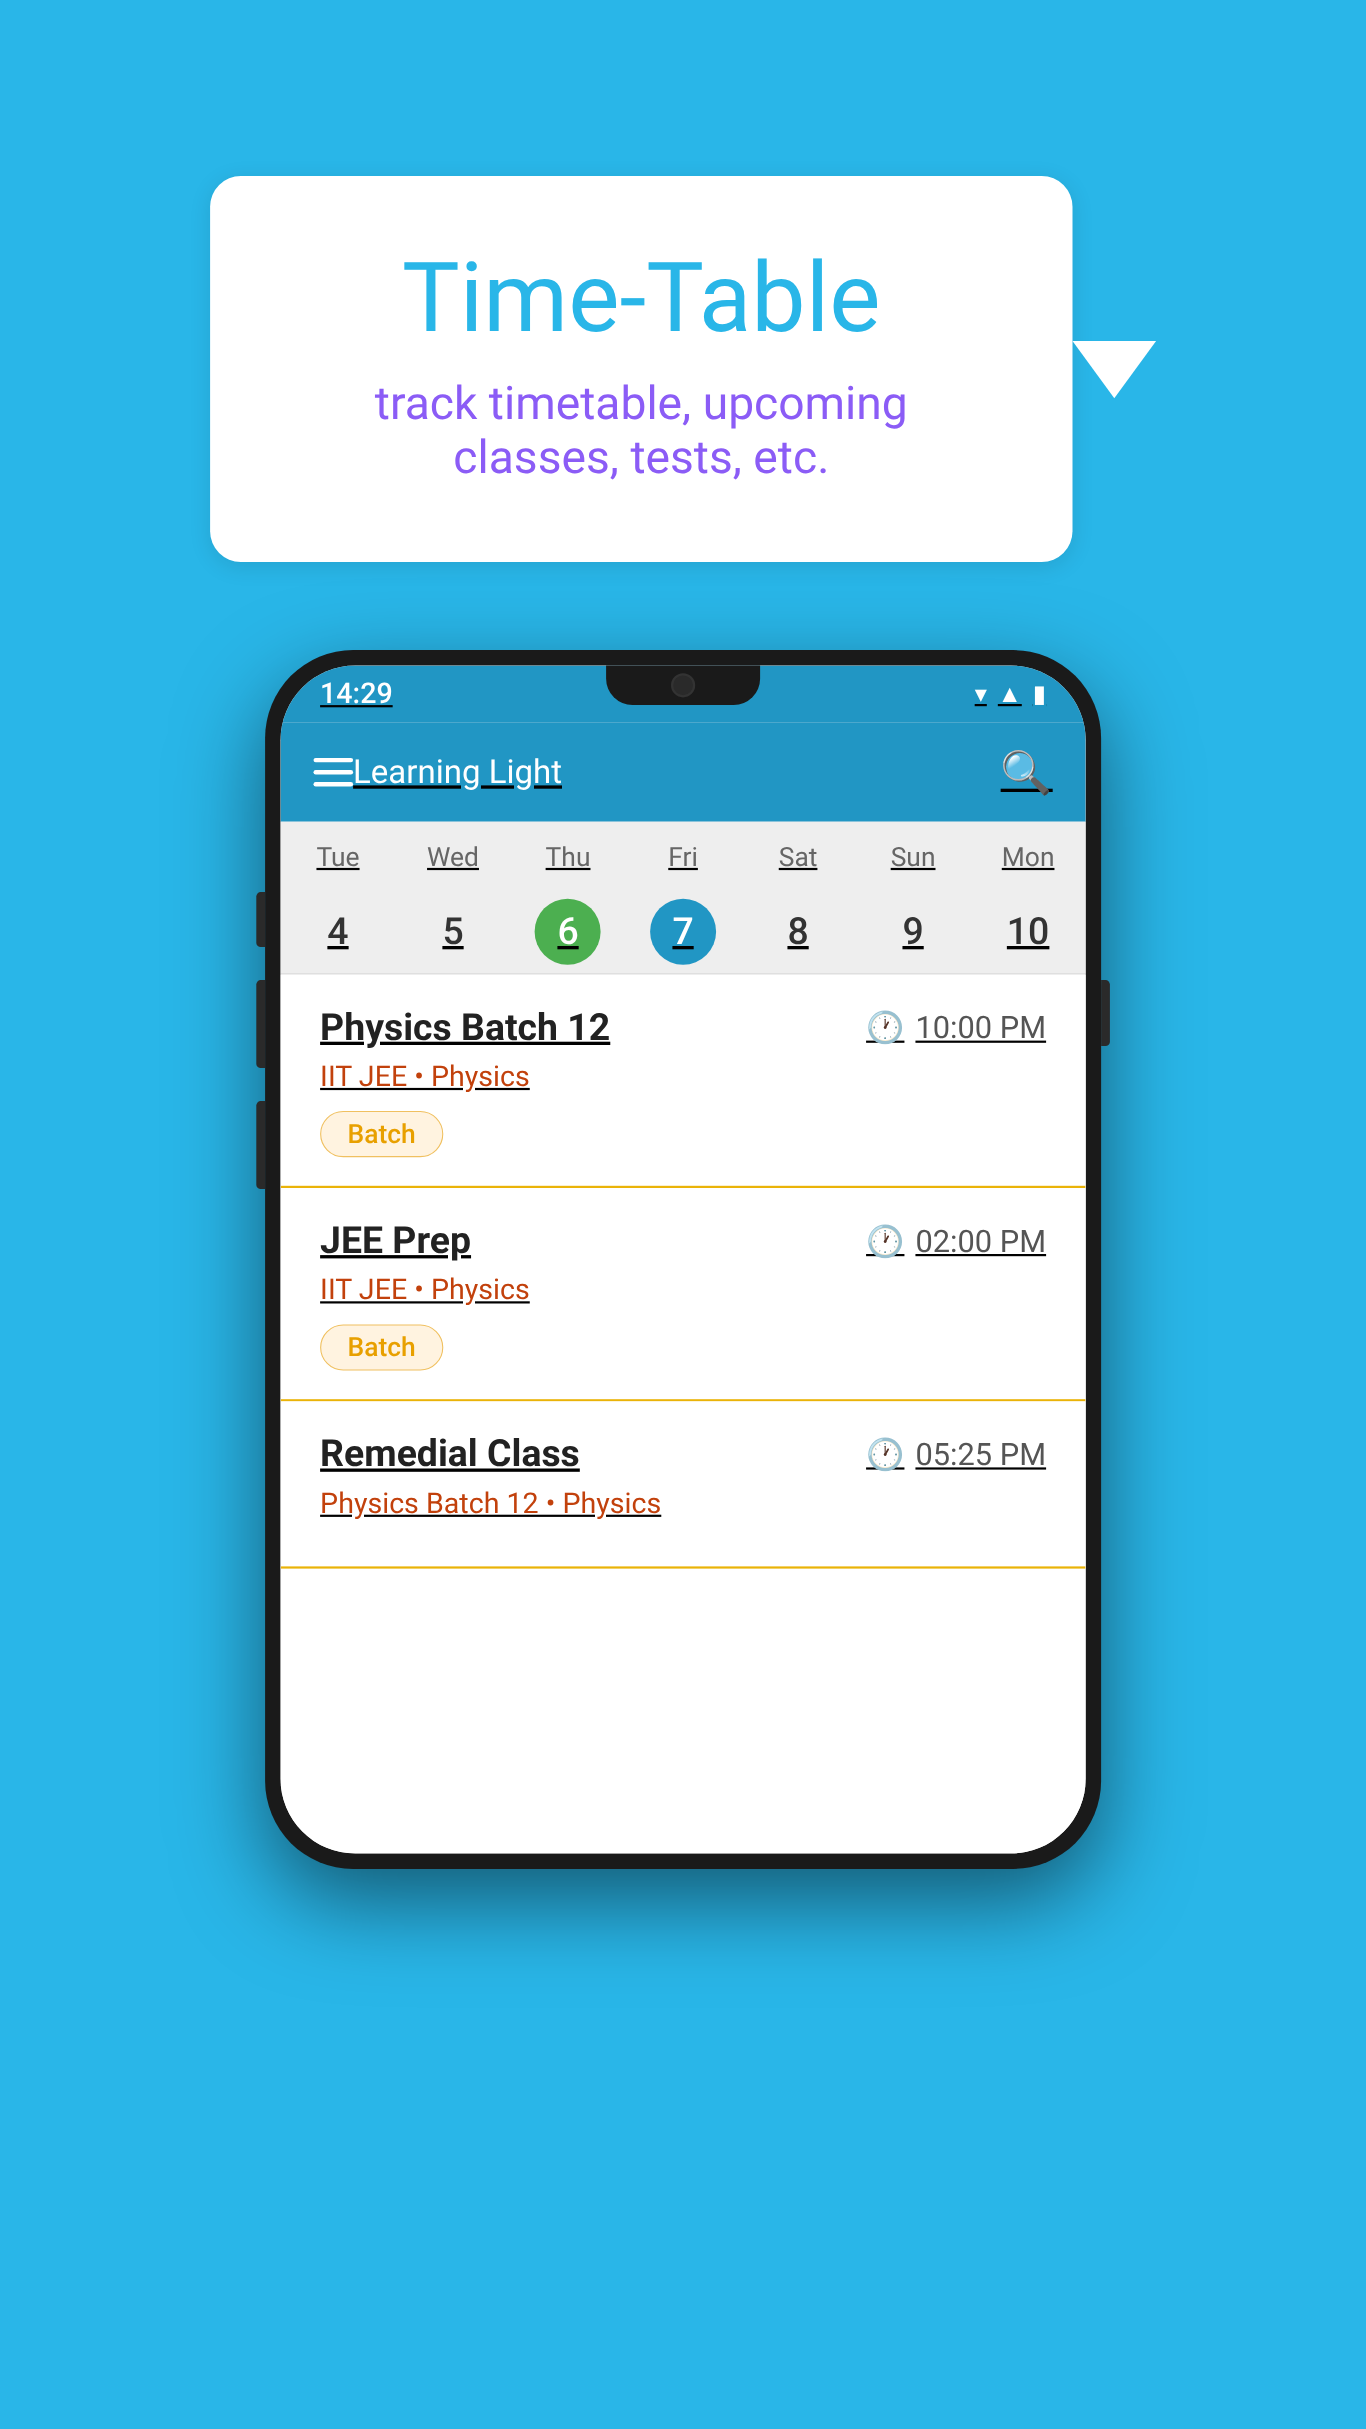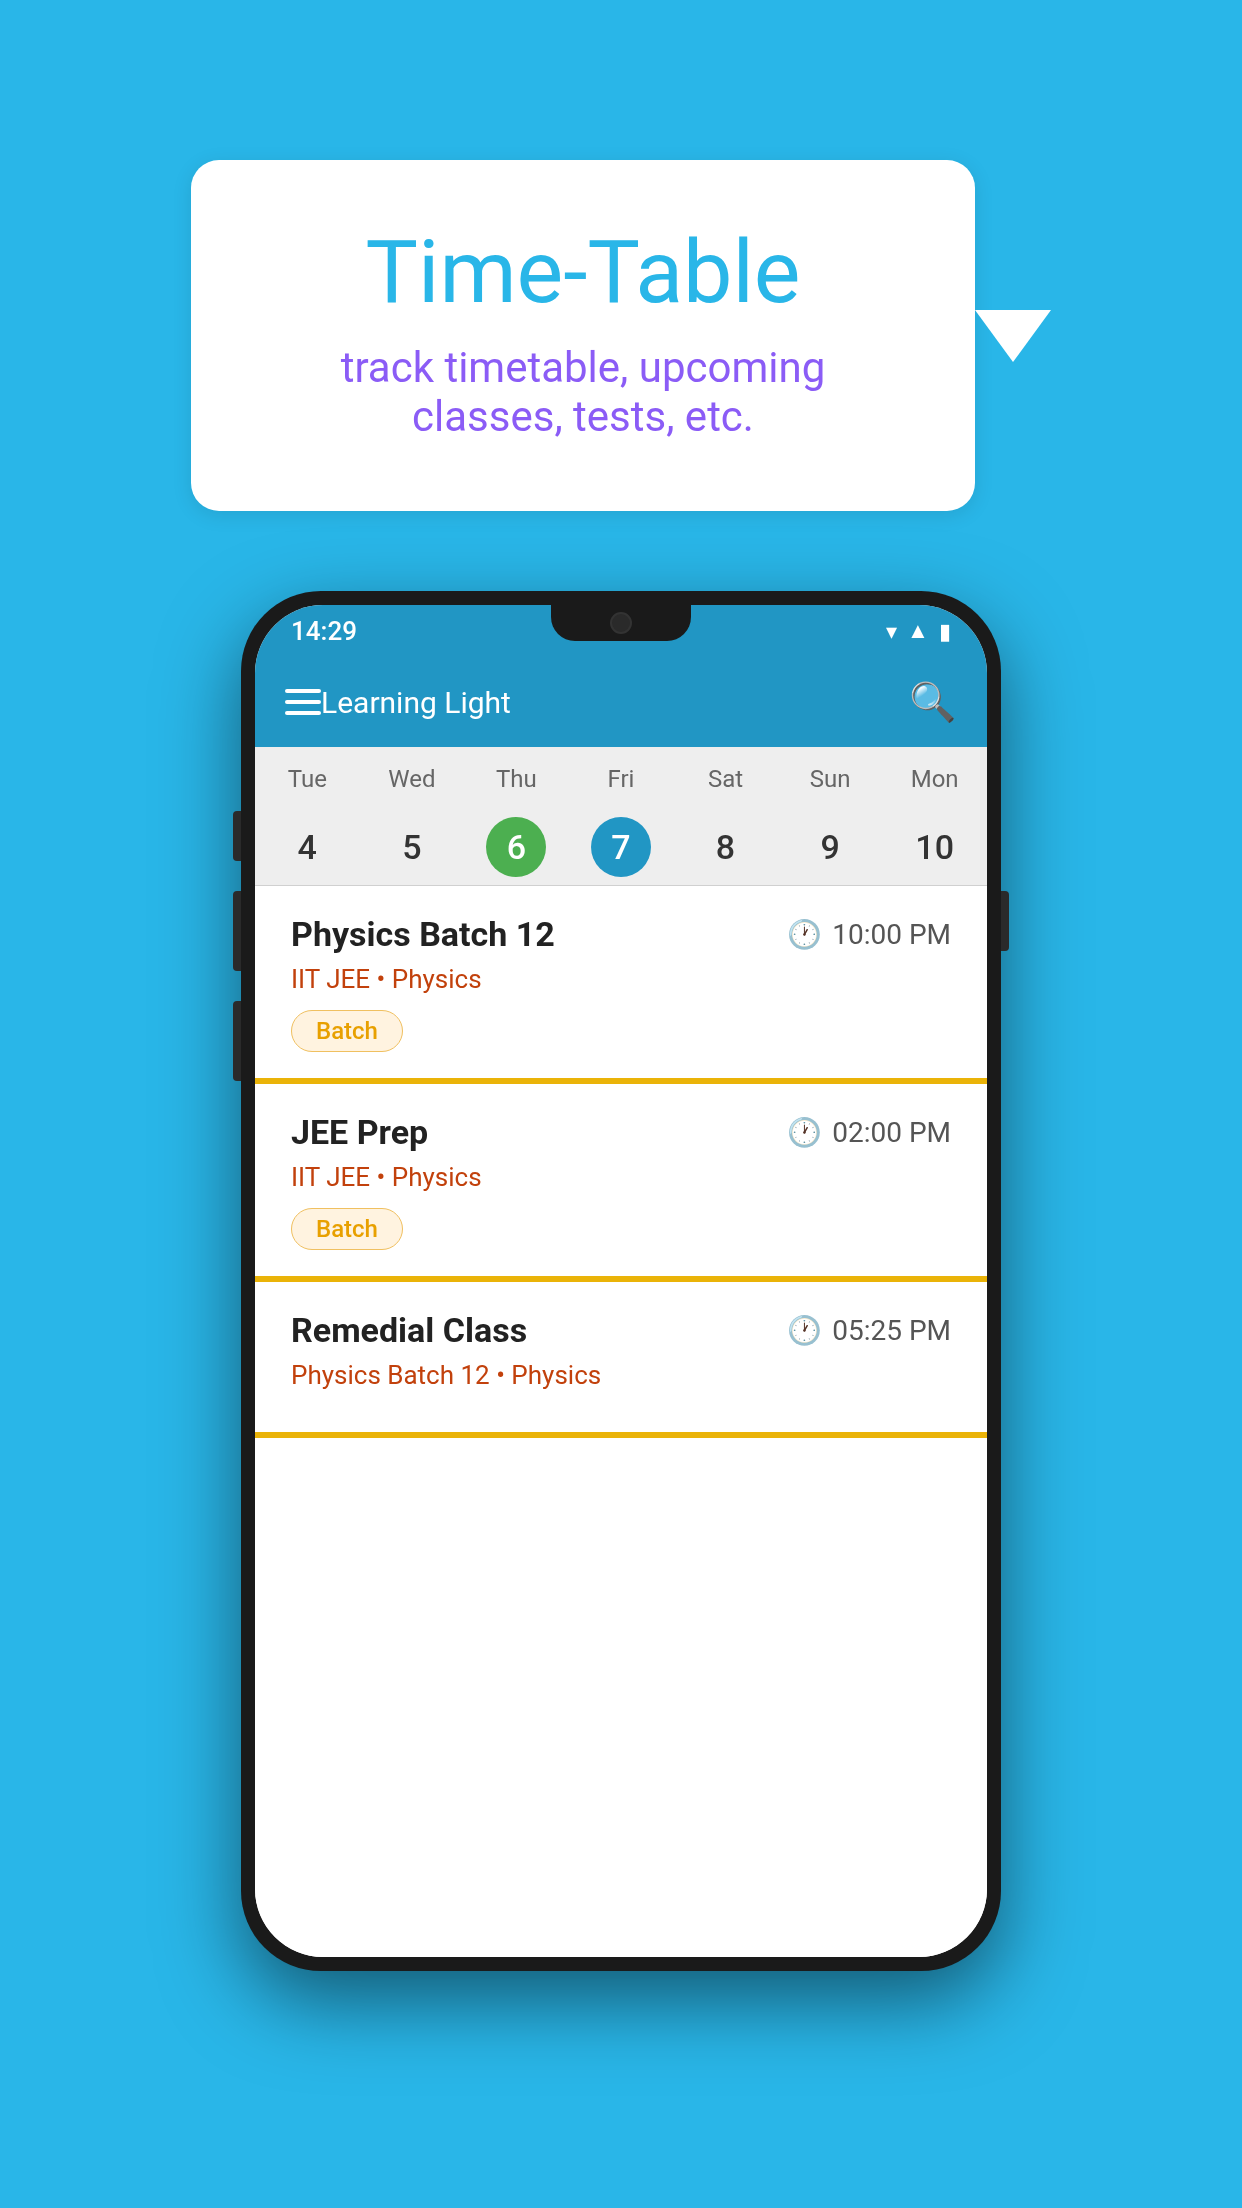--- a/index.html
+++ b/index.html
@@ -59,26 +59,27 @@
     
     .phone-wrapper {
       margin-top: 80px;
       width: 760px;
       display: flex;
       justify-content: center;
     }
 
     .phone {
       width: 760px;
-      height: 1380px;
+      height: 1108px;
       background: #1a1a1a;
       border-radius: 80px;
       padding: 14px;
       position: relative;
       box-shadow: 0 30px 80px rgba(0,0,0,0.5);
+      text-decoration: underline;
     }
 
     
     .phone-notch {
       position: absolute;
       top: 14px;
       left: 50%;
       transform: translateX(-50%);
       width: 140px;
       height: 36px;
@@ -242,21 +243,21 @@
       flex: 1;
       background: white;
       overflow: hidden;
       display: flex;
       flex-direction: column;
     }
 
     .schedule-item {
       background: white;
       padding: 28px 36px 26px;
-      border-bottom: 6px solid #eab308;
+      border-bottom: 2px solid #eab308;
       flex-shrink: 0;
     }
 
     .schedule-item-header {
       display: flex;
       justify-content: space-between;
       align-items: center;
       margin-bottom: 10px;
     }
 

